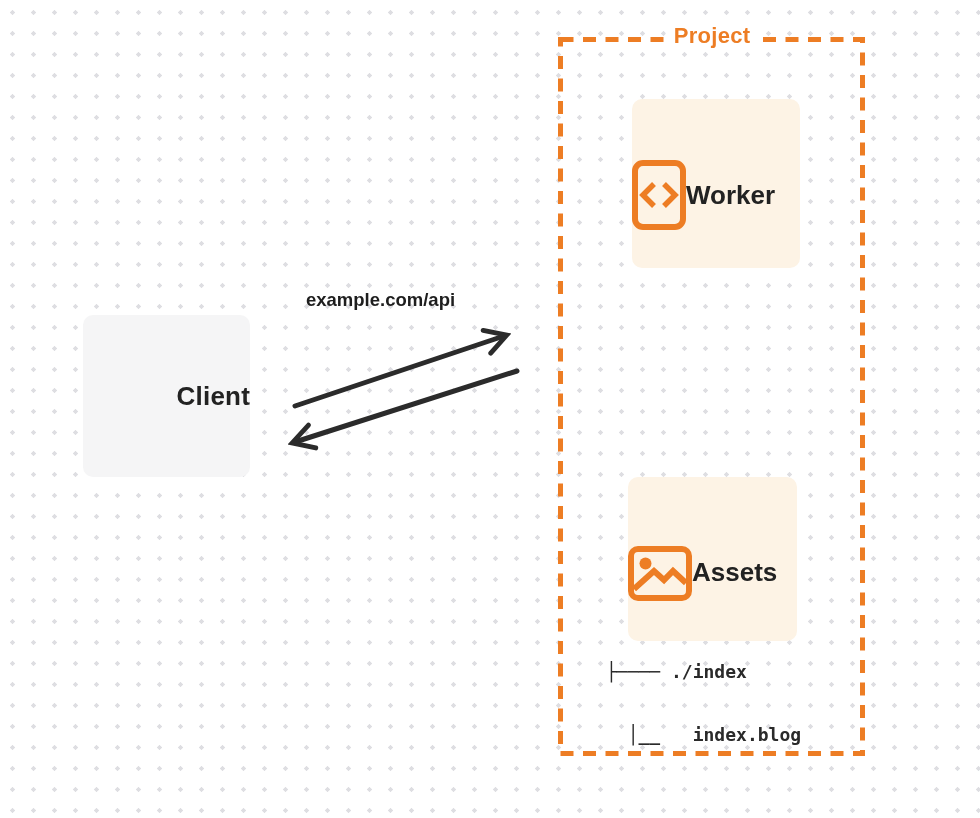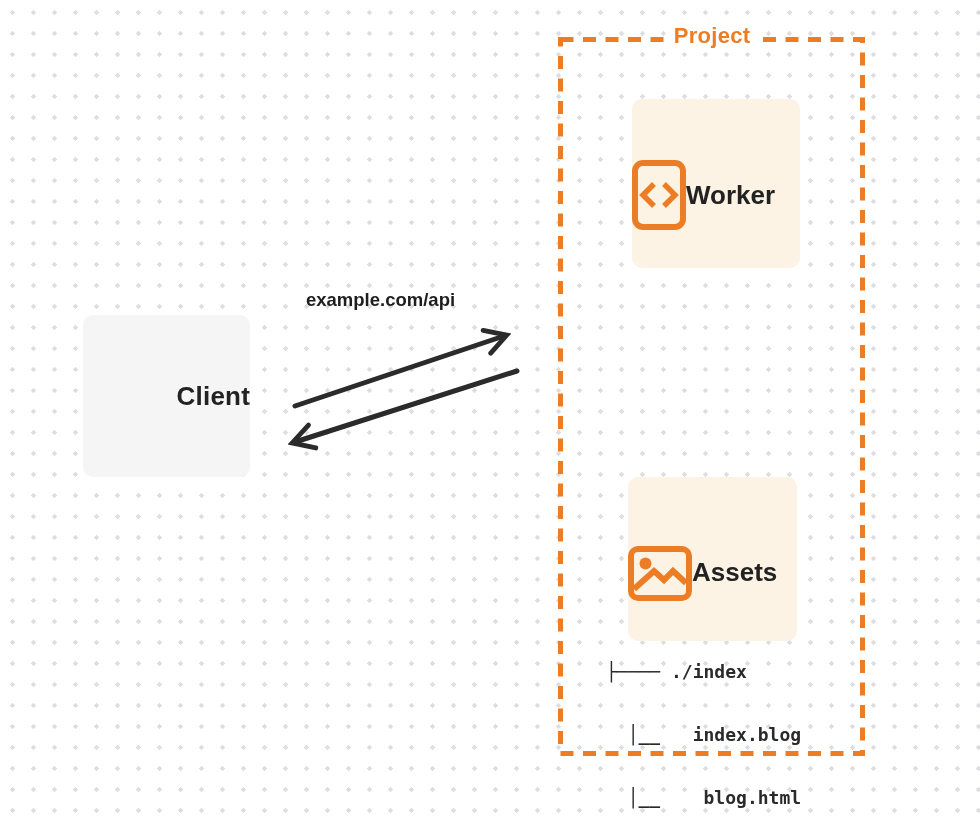--- a/index.html
+++ b/index.html
@@ -121,15 +121,14 @@
       <circle class="fill-accent" cx="17.5" cy="17.5" r="6"></circle>
       <polyline class="stroke-accent" points="6,43 26,25 36,34 45,25 58,37" stroke-width="6"></polyline>
     </svg>
   </span>
   <span class="label">Assets</span>
 </div>
 
 <div class="abs file-tree">
   <div>├──── ./index</div>
   <div>  │__   index.blog</div>
-  <div>  │__    blog.html</div>
   
 </div>
 
 </body></html>

